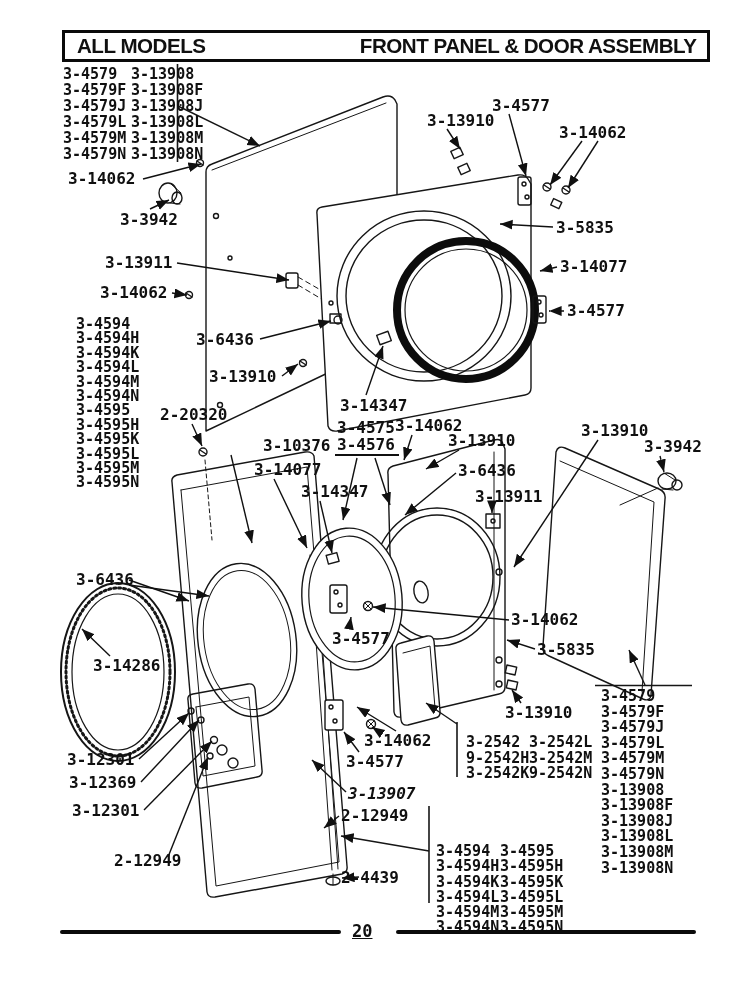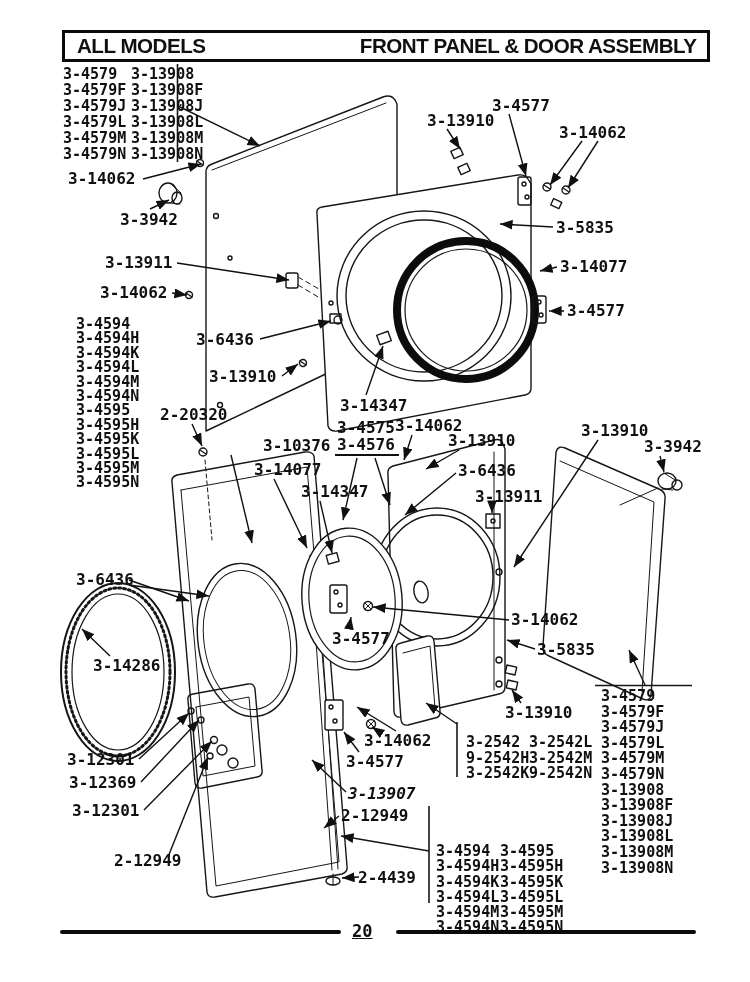--- a/index.html
+++ b/index.html
@@ -308,19 +308,19 @@
       <div class="callout" style="left: 537px; top: 641px;">3-5835</div>
       <div class="callout" style="left: 505px; top: 704px;">3-13910</div>
       <div class="callout" style="left: 67px; top: 751px;">3-12301</div>
       <div class="callout" style="left: 69px; top: 774px;">3-12369</div>
       <div class="callout" style="left: 72px; top: 802px;">3-12301</div>
       <div class="callout" style="left: 114px; top: 852px;">2-12949</div>
       <div class="callout" style="left: 364px; top: 732px;">3-14062</div>
       <div class="callout" style="left: 346px; top: 753px;">3-4577</div>
       <div class="callout" style="left: 348px; top: 785px; font-style: italic;">3-13907</div>
       <div class="callout" style="left: 341px; top: 807px;">2-12949</div>
-      <div class="callout" style="left: 358px; top: 869px; text-align: center;">2-4439</div>
+      <div class="callout" style="left: 341px; top: 869px; text-align: center;">2-4439</div>
     </div>
 
   <span class="frule l"></span>
   <span class="pagenum">20</span>
   <span class="frule r"></span>
 </div>
 
 </body></html>

